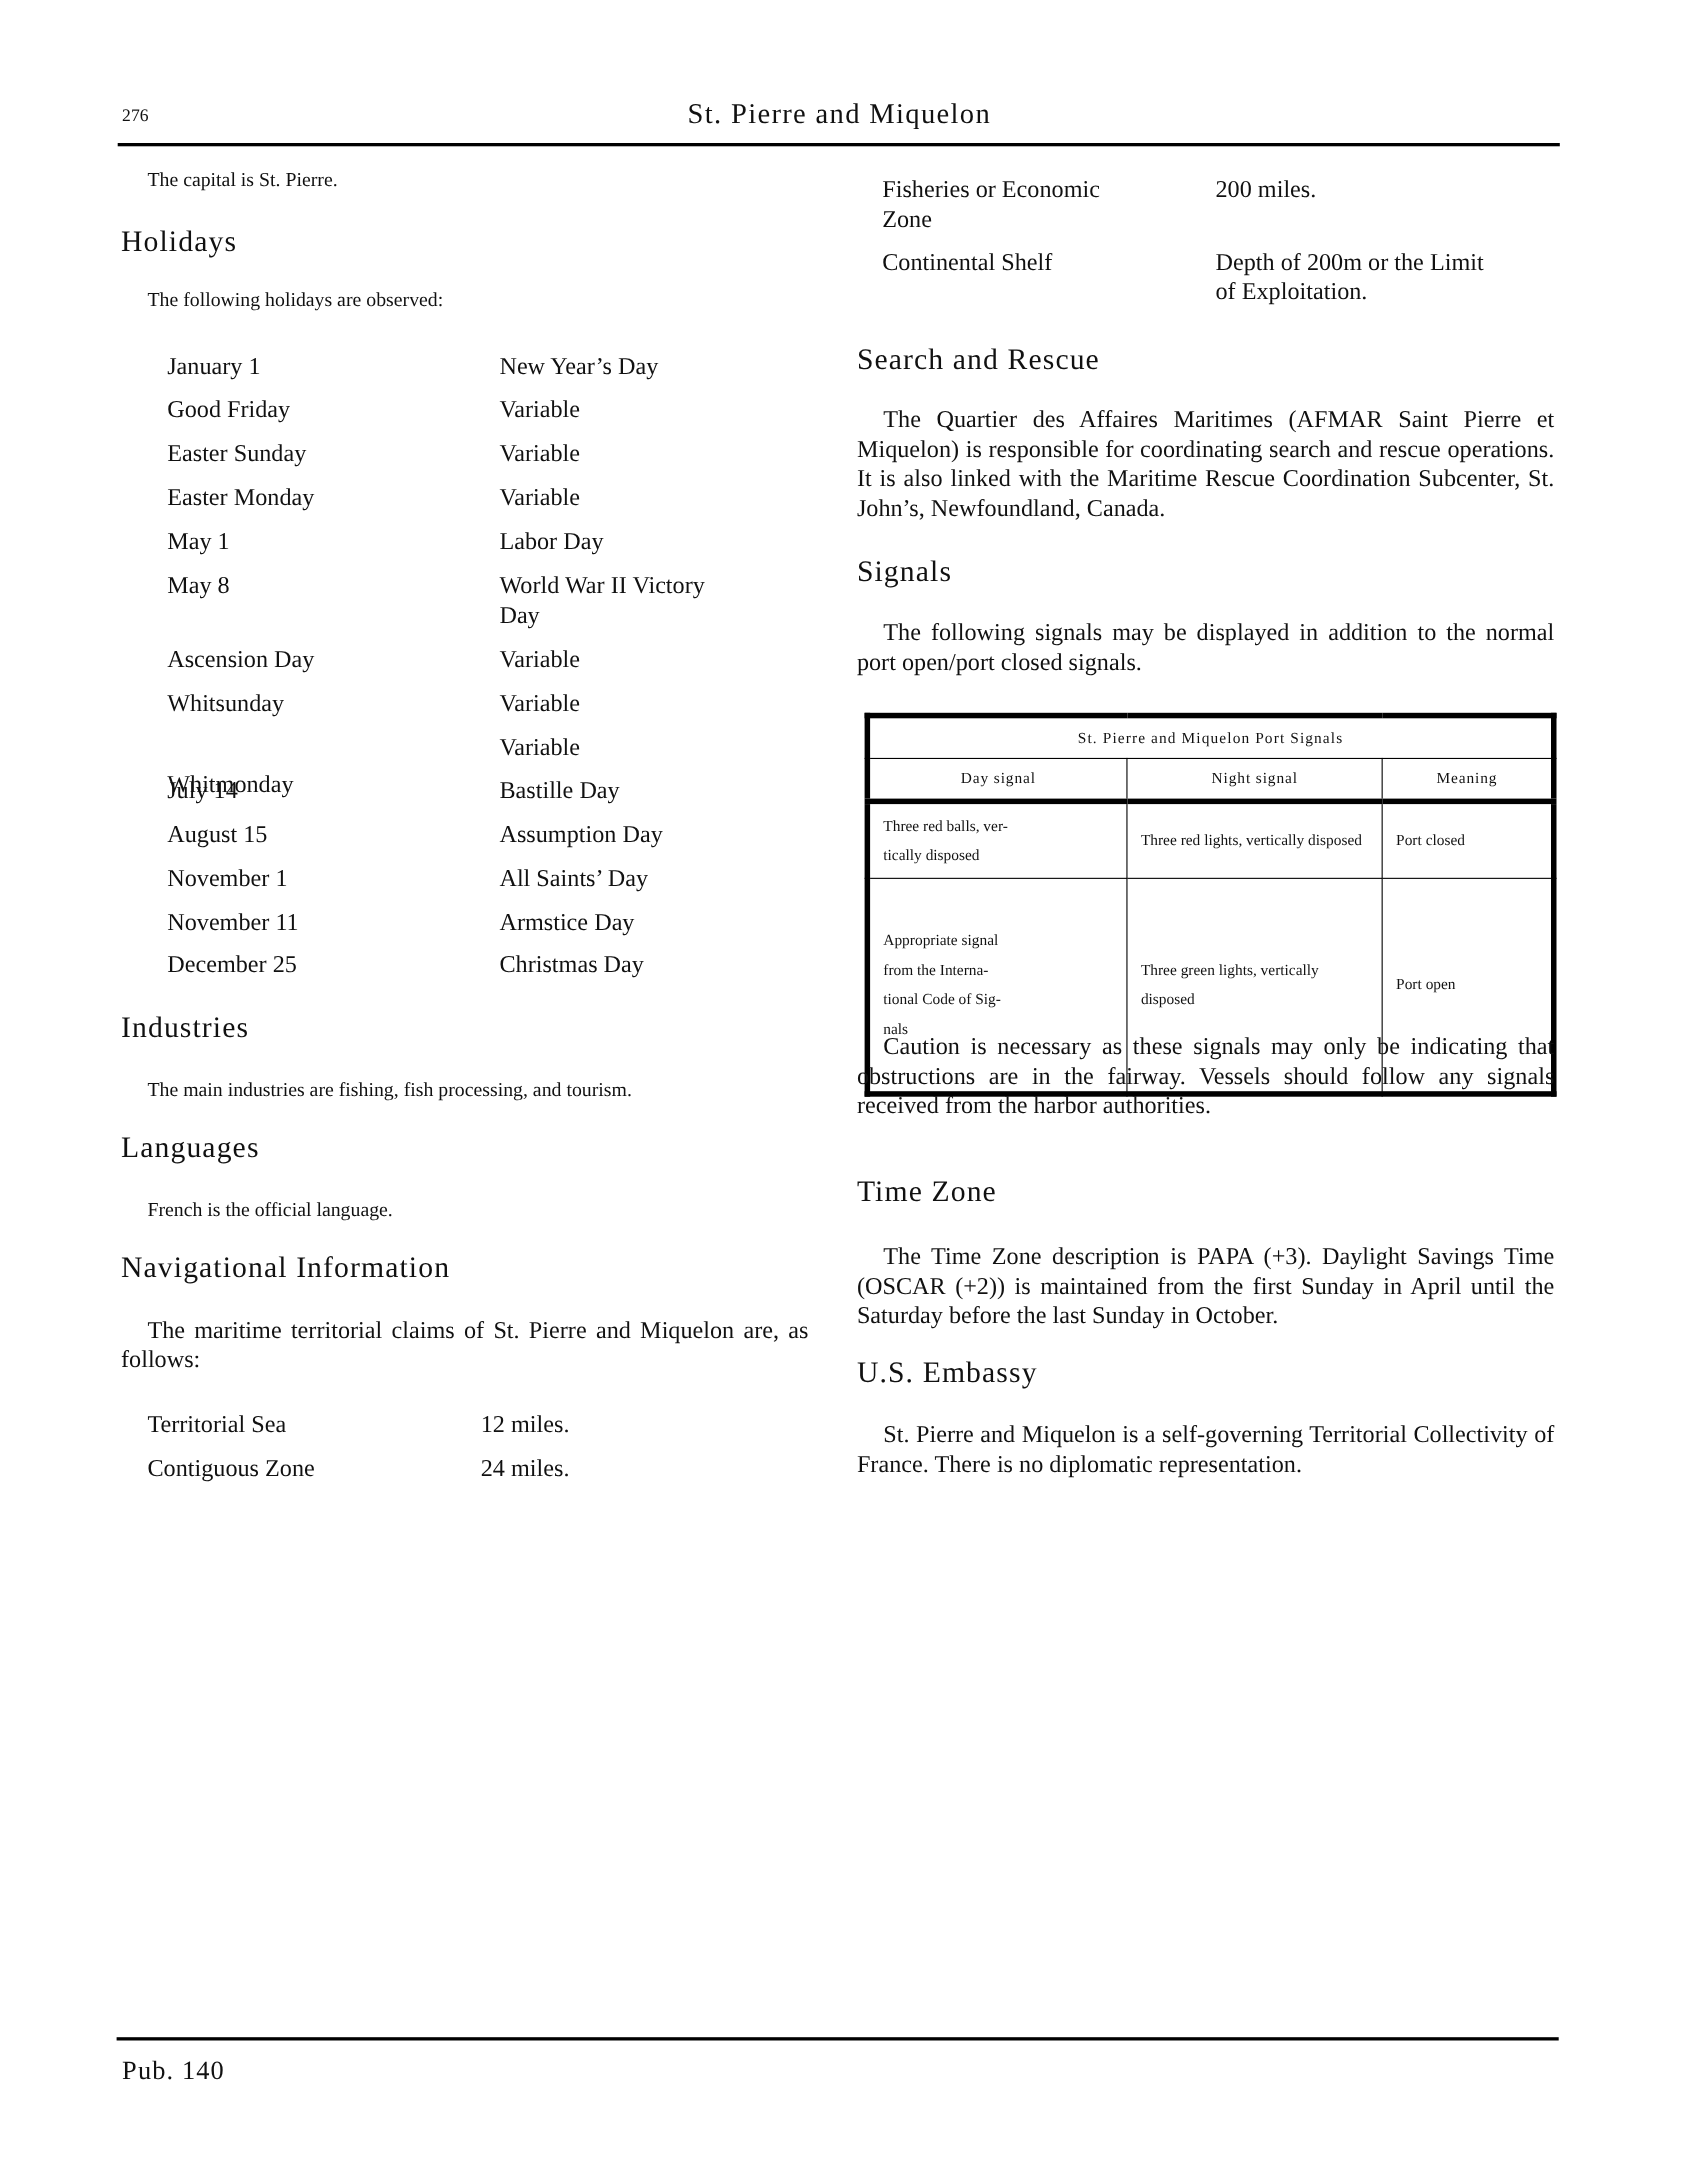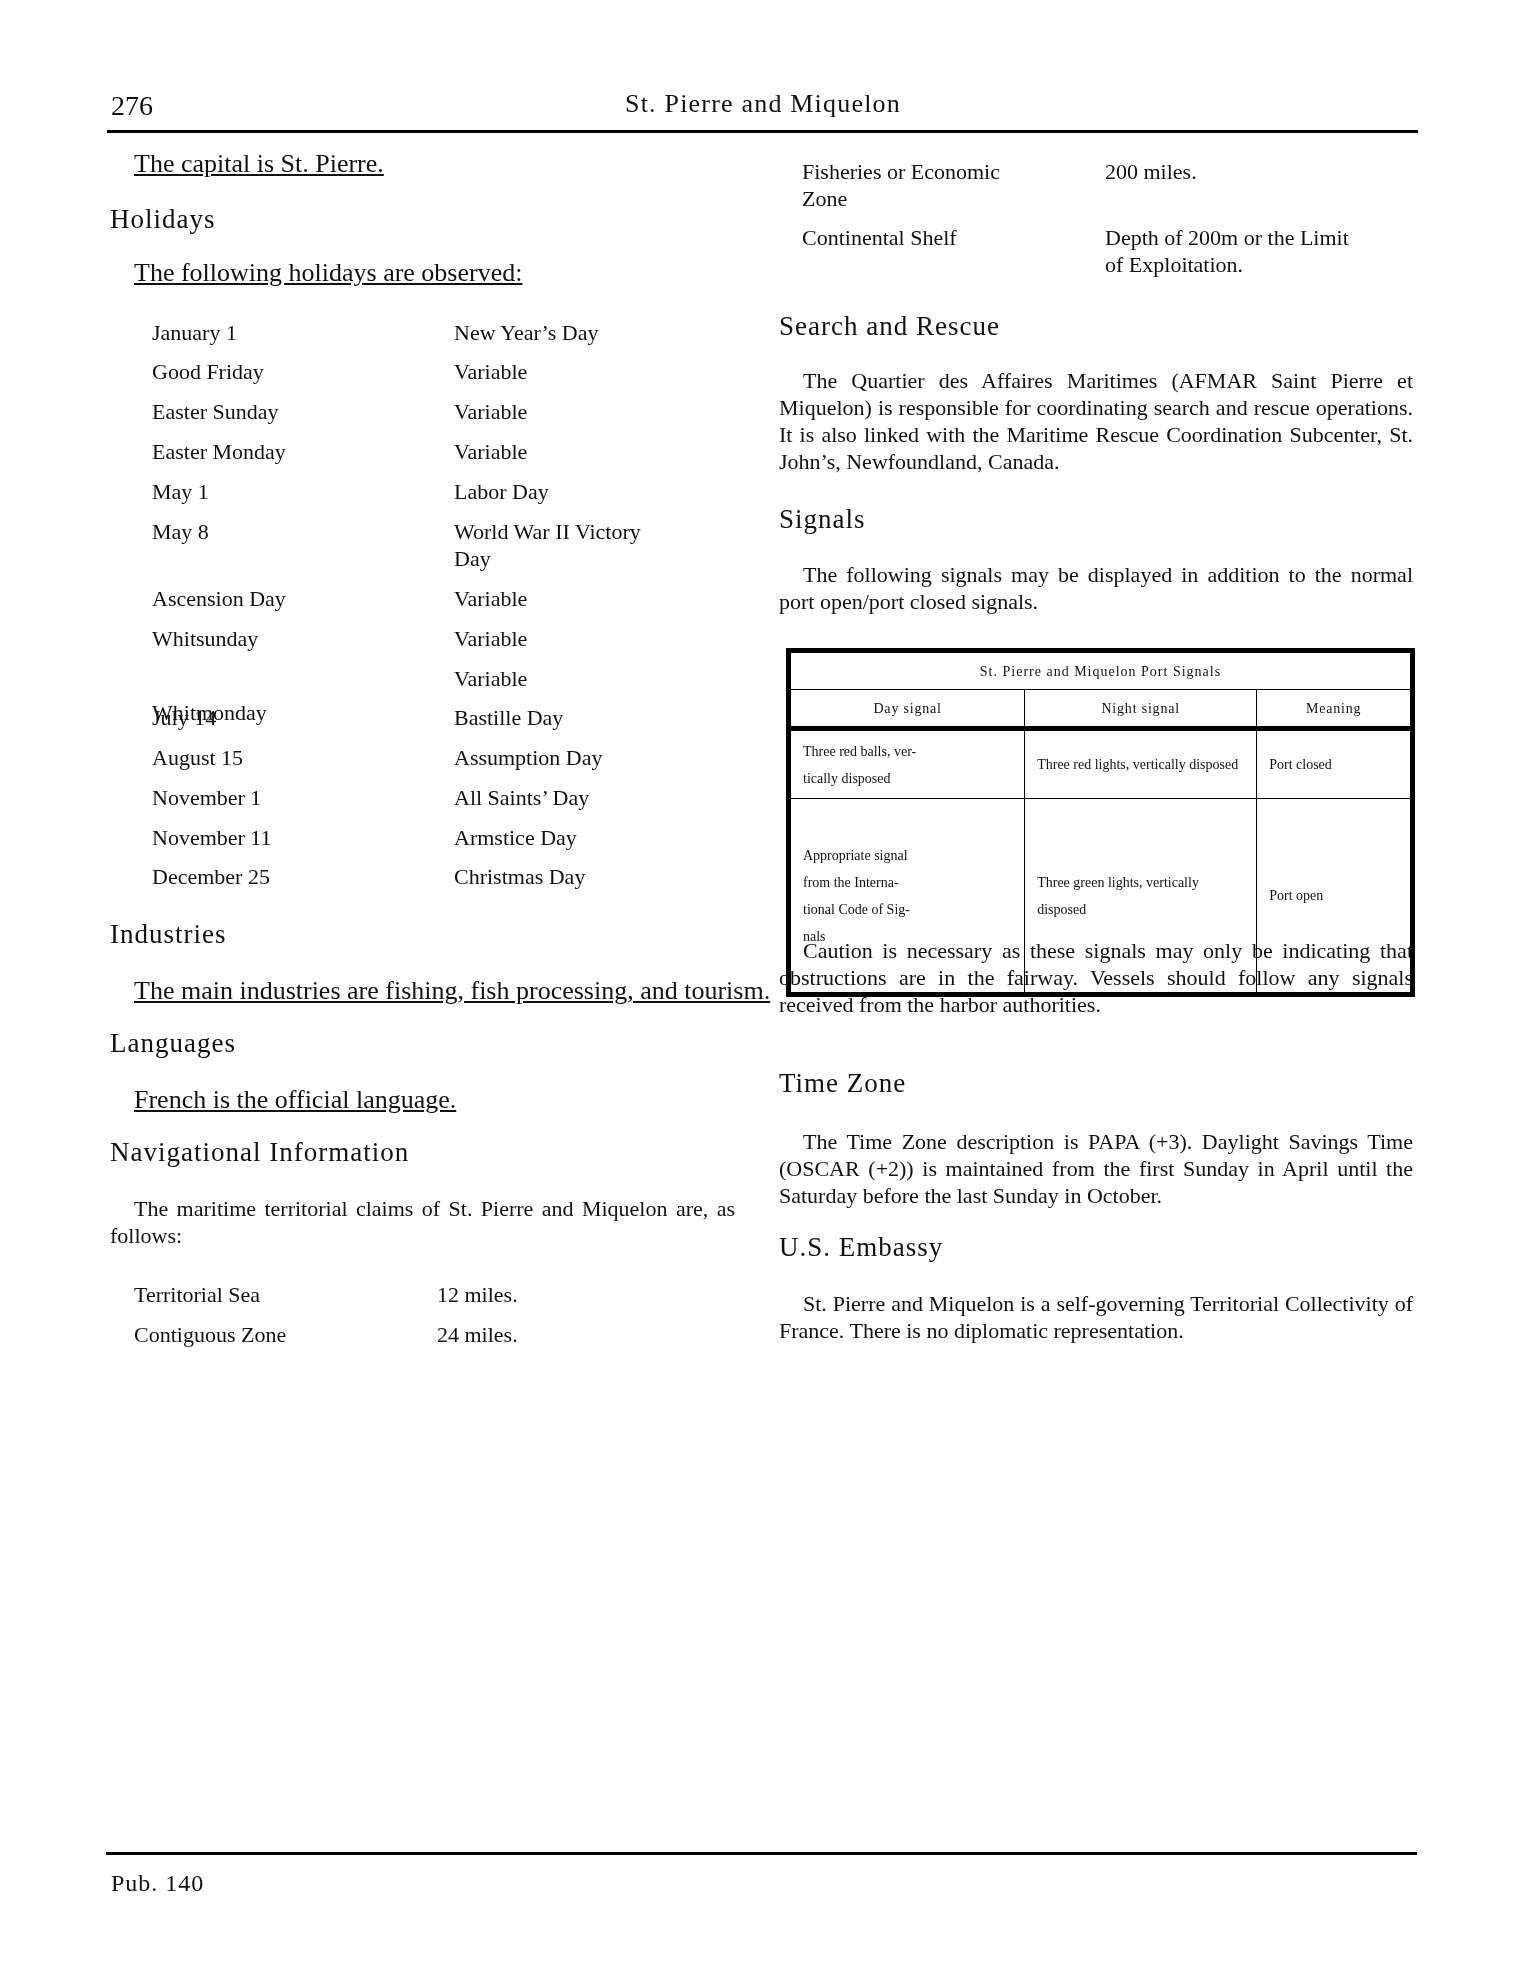--- a/index.html
+++ b/index.html
@@ -3,24 +3,24 @@
 <meta charset="utf-8">
 <style>
   html, body { margin: 0; padding: 0; background: #ffffff; }
   body {
     width: 1530px; height: 1980px; position: relative; overflow: hidden;
     font-family: "Liberation Serif", "DejaVu Serif", serif;
     color: #111111;
   }
   .abs { position: absolute; }
   .rule { position: absolute; background: #000; }
-  .pgnum { font-size: 28px; line-height: 26px; font-family: Liberation Serif, serif; }
+  .pgnum { font-size: 16px; line-height: 26px; font-family: Liberation Serif, serif; }
   .runhead { font-size: 26px; line-height: 30px; letter-spacing: 1.2px; text-align: center; }
   .h2 { font-size: 27px; line-height: 32px; letter-spacing: 1px; white-space: nowrap; }
-  .body { font-size: 26px; line-height: 27px; text-decoration: underline; }
+  .body { font-size: 18px; line-height: 27px; }
   .para { font-size: 22px; line-height: 27px; text-align: justify; text-indent: 24px; }
   .kv { font-size: 22px; line-height: 27px; }
   .footer { font-size: 24px; line-height: 26px; letter-spacing: 1px; }
 
   table.signals {
     position: absolute; left: 786px; top: 648px; width: 629px; height: 349px;
     border-collapse: collapse; border: 5px solid #000;
     font-size: 14px; line-height: 27px;
   }
   table.signals th, table.signals td { border: 1.5px solid #000; vertical-align: middle; }

